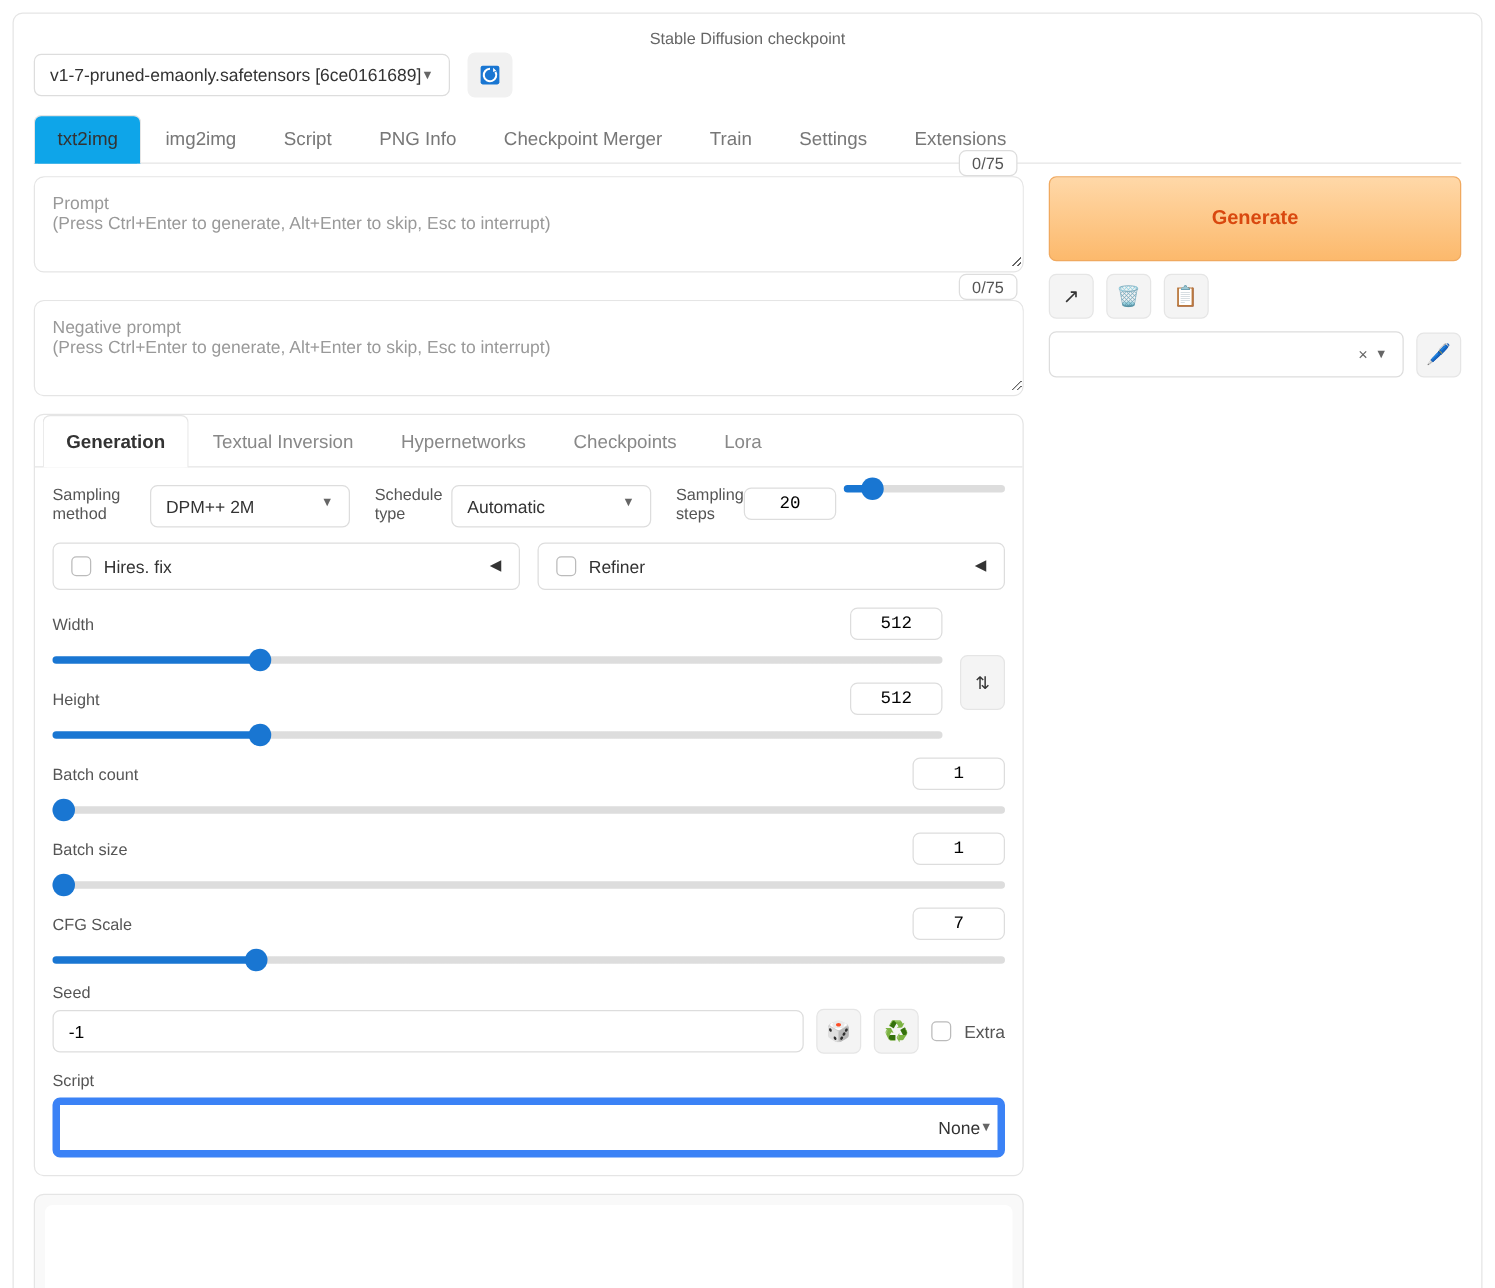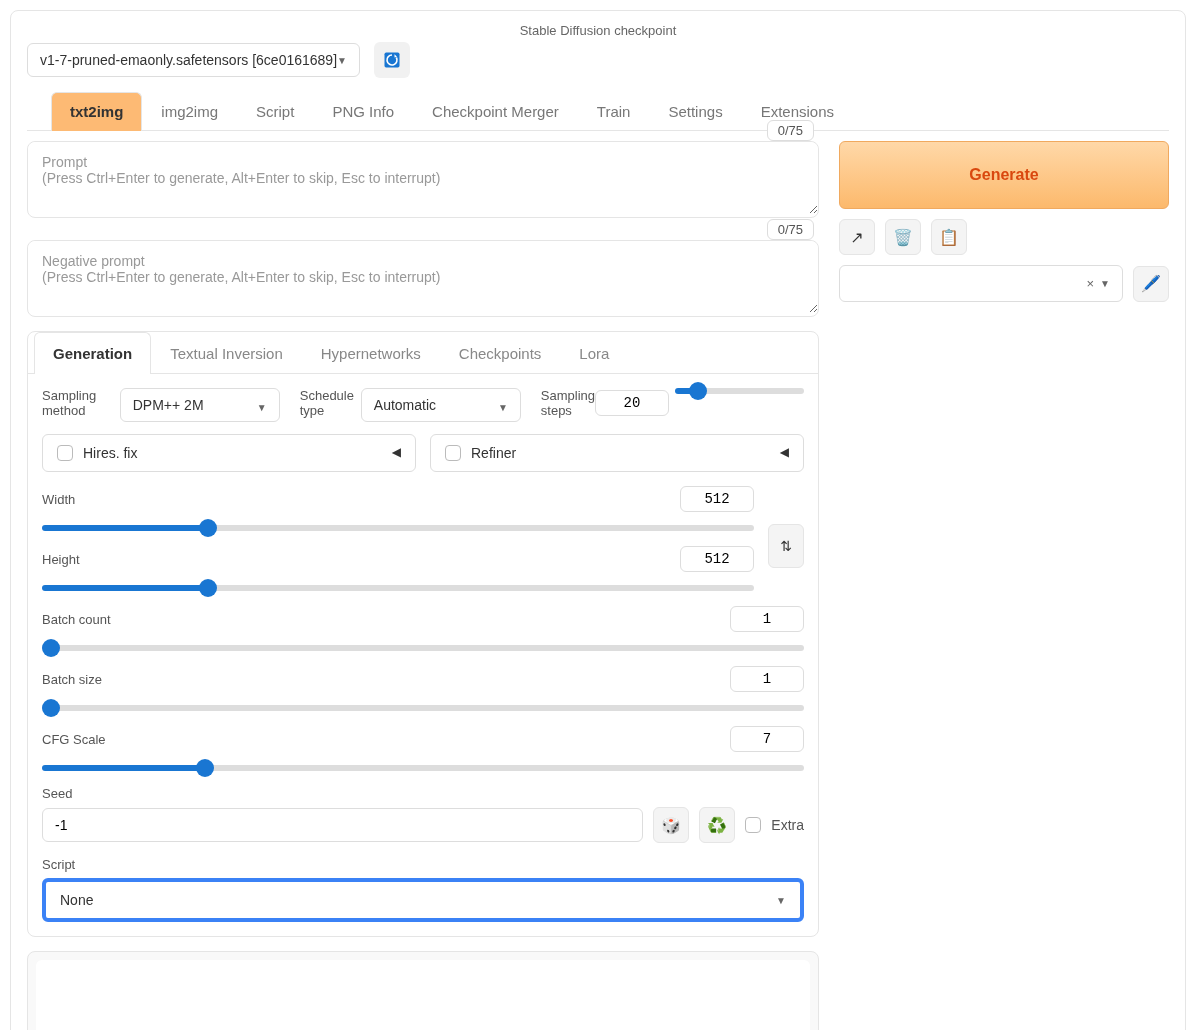--- a/index.html
+++ b/index.html
@@ -8,21 +8,21 @@
 
 
 .checkpoint-label { font-size: 13px; color: #666; margin-bottom: 4px; text-align: center; }
 .checkpoint-row { display: flex; align-items: center; gap: 14px; margin-bottom: 14px; }
 .checkpoint-select { border: 1px solid #ddd; border-radius: 6px; padding: 8px 12px; font-size: 14px; min-width: 320px; display: flex; justify-content: space-between; align-items: center; cursor: pointer; }
 .refresh-btn { width: 36px; height: 36px; border-radius: 6px; background: #f1f1f1; display: flex; align-items: center; justify-content: center; cursor: pointer; }
 
 
 .main-tabs { display: flex; gap: 0; border-bottom: 1px solid #e5e5e5; }
 .main-tab { padding: 10px 18px; cursor: pointer; color: #777; font-size: 15px; border: 1px solid transparent; border-bottom: none; border-radius: 6px 6px 0 0; }
-.main-tab.active { color: #333; font-weight: 700; border-color: #e5e5e5; background: #fdba74; margin-bottom: -1px; margin-left: 24px; }
+.main-tab.active { color: #333; font-weight: 400; border-color: #e5e5e5; background: #0ea5e9; margin-bottom: -1px; }
 
 
 .content-row { display: flex; gap: 20px; margin-top: 0; }
 .left-col { flex: 1; min-width: 0; }
 .right-col { width: 330px; flex-shrink: 0; padding-top: 10px; }
 
 
 .prompt-box { position: relative; border: 1px solid #e5e5e5; border-radius: 8px; margin-top: 10px; }
 .prompt-box textarea { width: 100%; border: none; padding: 12px 14px; font-size: 14px; resize: both; border-radius: 8px; font-family: inherit; outline: none; }
 .prompt-box textarea::placeholder { color: #999; }
@@ -39,21 +39,21 @@
 .subtab-wrapper { border: 1px solid #e5e5e5; border-radius: 8px; margin-top: 14px; }
 .sub-tabs { display: flex; border-bottom: 1px solid #e5e5e5; padding-left: 6px; }
 .sub-tab { padding: 12px 18px; cursor: pointer; color: #888; font-size: 15px; border: 1px solid transparent; border-bottom: none; border-radius: 6px 6px 0 0; margin-bottom: -1px; }
 .sub-tab.active { color: #333; font-weight: 600; border-color: #e5e5e5; background: #fff; }
 .subtab-content { padding: 14px; }
 
 
 .control-row { display: flex; gap: 20px; margin-bottom: 12px; align-items: flex-start; }
 .control-group { display: flex; flex-direction: row; gap: 6px; }
 .control-label { font-size: 13px; color: #555; }
-.dropdown { border: 1px solid #ddd; border-radius: 6px; padding: 8px 12px; min-width: 160px; display: flex; justify-content: space-between; align-items: flex-end; cursor: pointer; font-size: 14px; }
+.dropdown { border: 1px solid #ddd; border-radius: 6px; padding: 8px 12px; min-width: 160px; display: flex; justify-content: space-between; align-items: flex-start; cursor: pointer; font-size: 14px; }
 .num-input { border: 1px solid #ddd; border-radius: 6px; padding: 4px 8px; width: 74px; text-align: center; font-size: 14px; font-family: Liberation Mono, monospace; }
 .slider { -webkit-appearance: none; appearance: none; flex: 1; height: 6px; background: #ddd; border-radius: 3px; outline: none; }
 .slider::-webkit-slider-thumb { -webkit-appearance: none; width: 18px; height: 18px; background: #1976d2; border-radius: 50%; cursor: pointer; }
 .slider::-moz-range-thumb { width: 18px; height: 18px; background: #1976d2; border-radius: 50%; cursor: pointer; border: none; }
 
 
 .accordion-row { display: flex; gap: 14px; margin-bottom: 14px; }
 .accordion { flex: 1; border: 1px solid #ddd; border-radius: 6px; padding: 10px 14px; display: flex; justify-content: space-between; align-items: flex-start; cursor: pointer; }
 .accordion-left { display: flex; align-items: center; gap: 10px; }
 .checkbox { width: 16px; height: 16px; border: 1px solid #bbb; border-radius: 4px; display: inline-block; }
@@ -64,21 +64,21 @@
 .slider-group { margin-bottom: 12px; }
 .slider-header { display: flex; justify-content: space-between; align-items: center; margin-bottom: 6px; }
 .swap-btn { width: 36px; height: 44px; border-radius: 6px; background: #f4f4f4; border: 1px solid #e5e5e5; display: flex; align-items: center; justify-content: center; cursor: pointer; align-self: center; }
 
 
 .seed-row { display: flex; gap: 10px; align-items: center; }
 .seed-input { flex: 1; border: 1px solid #ddd; border-radius: 6px; padding: 8px 12px; font-size: 14px; }
 .extra-label { font-size: 14px; color: #555; }
 
 
-.script-dropdown { border: 4px solid #3b82f6; border-radius: 6px; padding: 10px 14px; display: flex; justify-content: space-between; align-items: center; cursor: pointer; margin-top: 6px; }
+.script-dropdown { border: 6px solid #3b82f6; border-radius: 6px; padding: 10px 4px; display: flex; justify-content: flex-end; align-items: center; cursor: pointer; margin-top: 6px; }
 
 
 .preview-box { border: 1px solid #e5e5e5; border-radius: 8px; background: #f9f9f9; margin-top: 14px; padding: 8px; }
 .preview-inner { background: #fff; border-radius: 6px; height: 230px; display: flex; align-items: center; justify-content: center; color: #bbb; font-size: 24px; margin-bottom: 10px; }
 
 .caret-down { font-size: 10px; color: #666; }
 .tri { font-size: 12px; color: #333; }
 
 svg { display: block; }
 </style>

